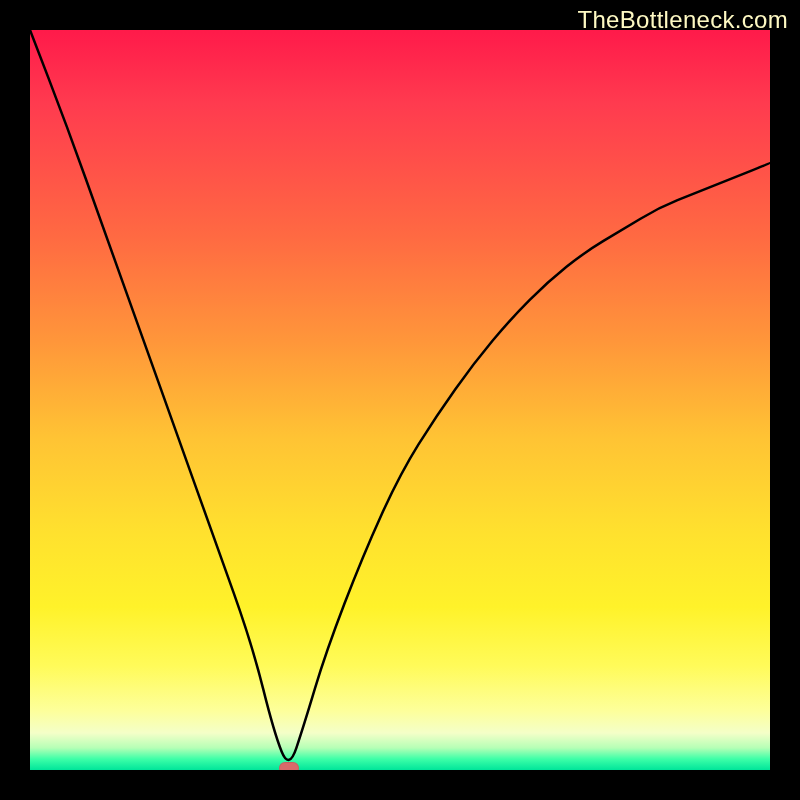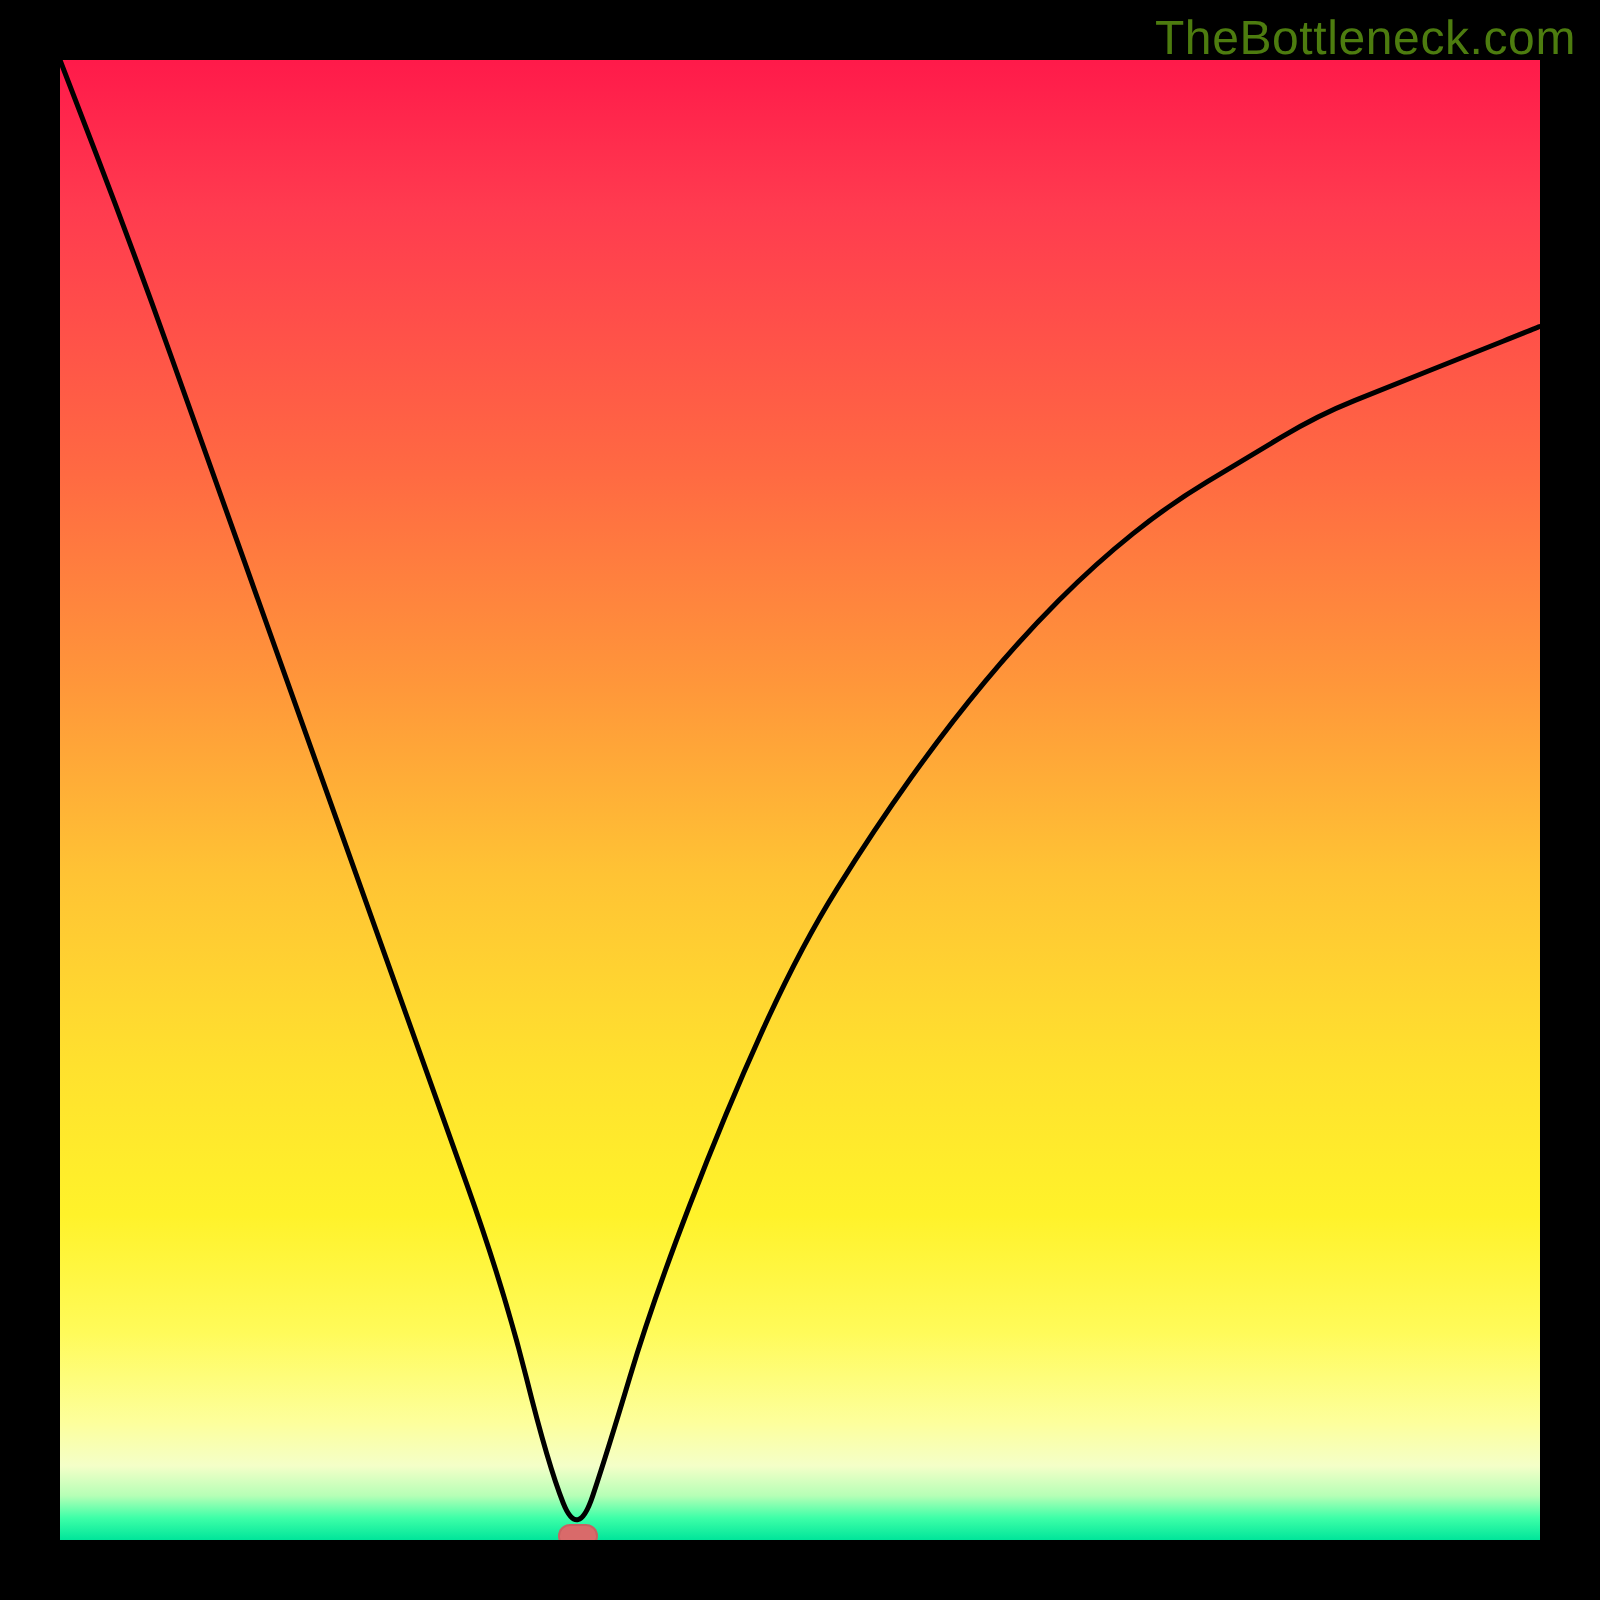--- a/index.html
+++ b/index.html
@@ -15,21 +15,21 @@
     width: 800px;
     height: 800px;
     background: #000;
   }
   .watermark {
     position: absolute;
     top: 6px;
     right: 12px;
     font-family: Arial, Helvetica, sans-serif;
     font-size: 24px;
-    color: #4d7c0f;
+    color: #fef9c3;
     letter-spacing: 0.3px;
     user-select: none;
   }
   .plot {
     position: absolute;
     left: 30px;
     top: 30px;
     width: 740px;
     height: 740px;
     overflow: hidden;

